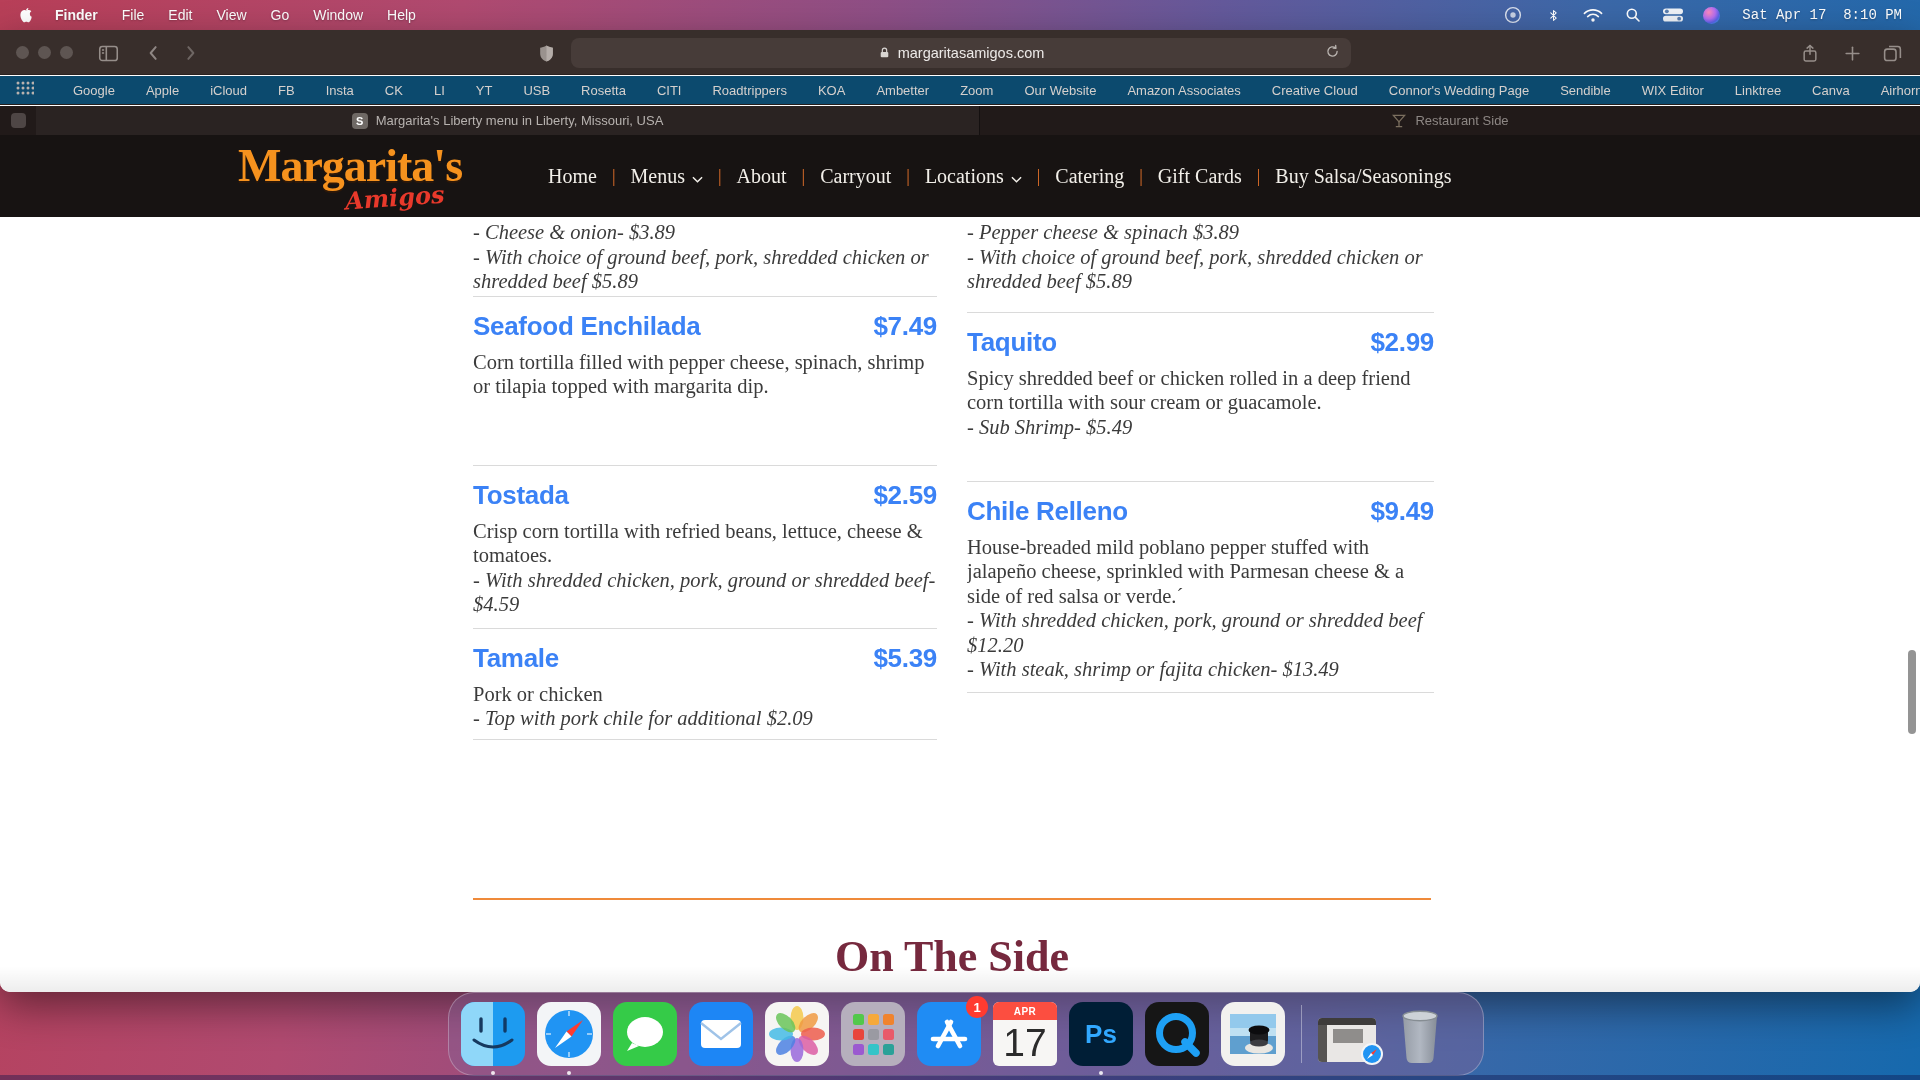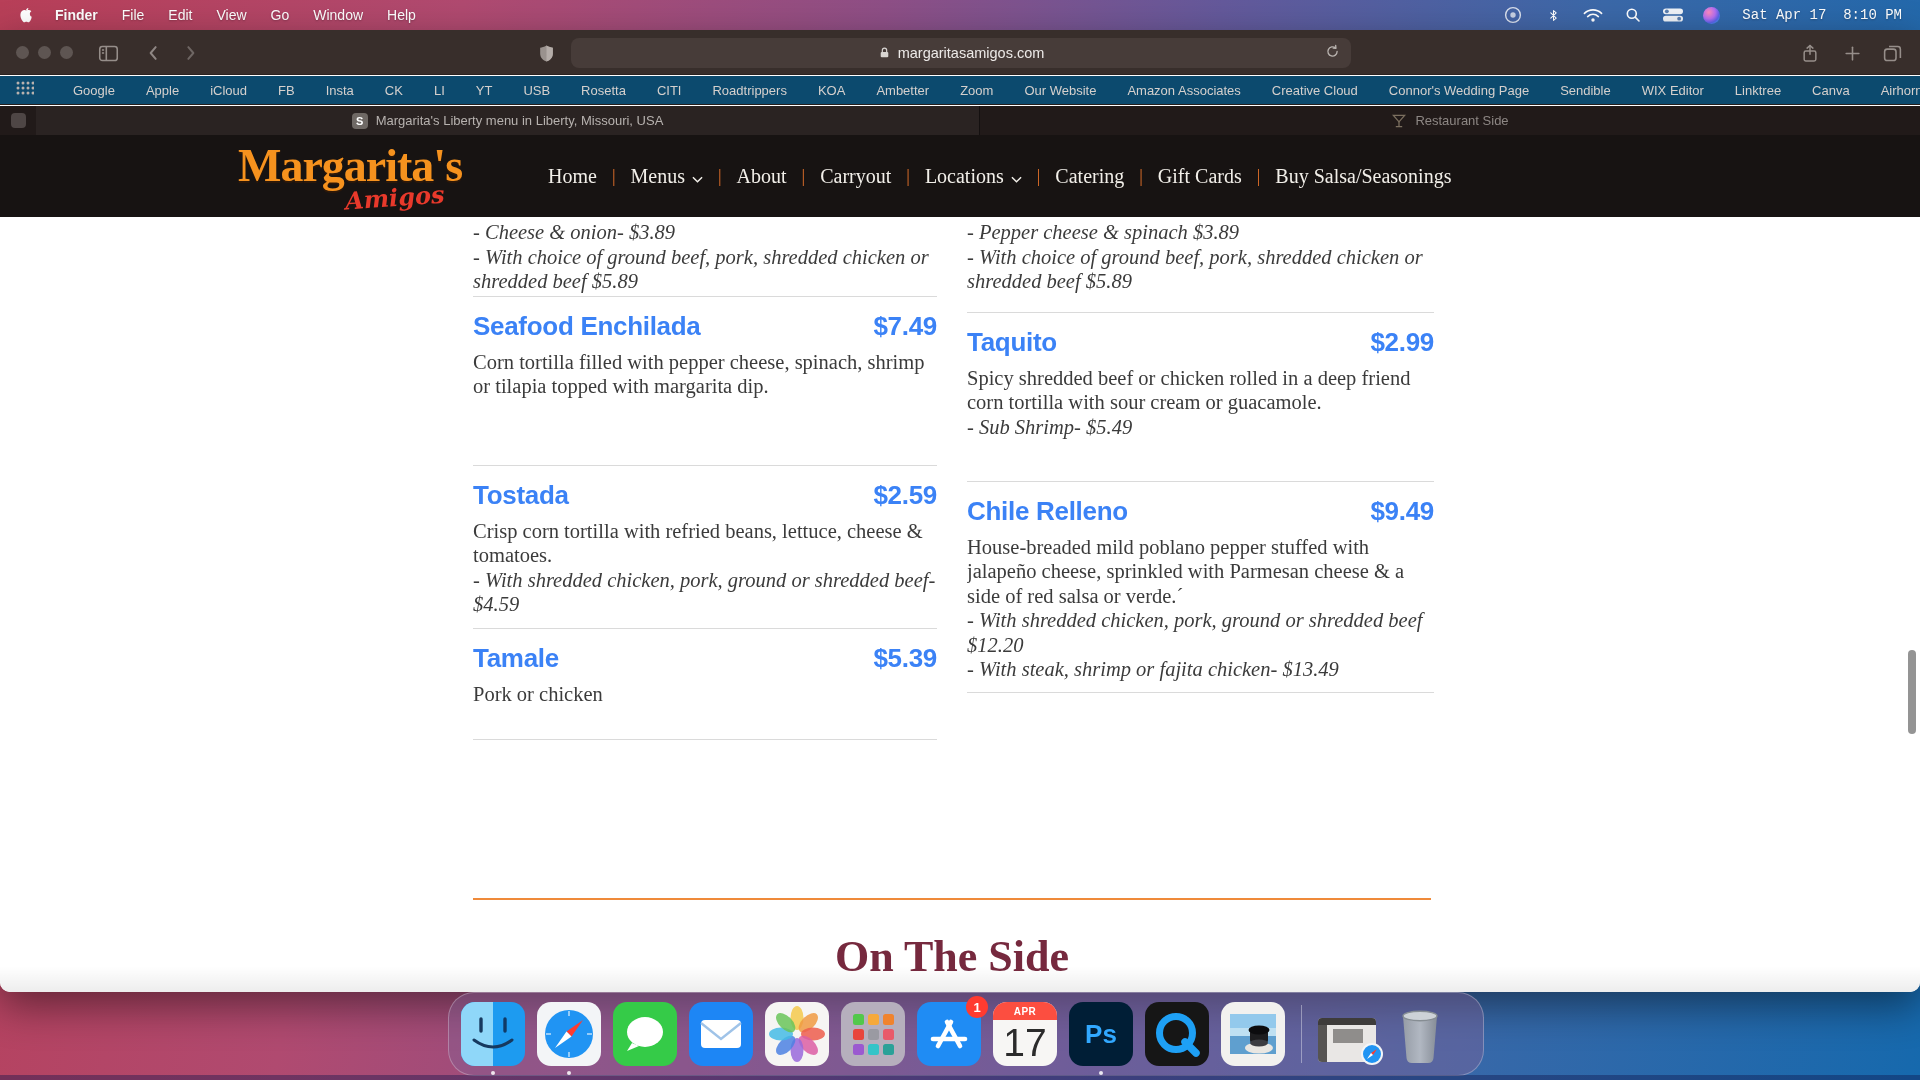--- a/index.html
+++ b/index.html
@@ -82,21 +82,21 @@
     display:flex; align-items:center; padding:0 12px; gap:12px; }
   .dk { position:relative; width:64px; height:64px; flex:0 0 auto; }
   .dk svg { width:64px; height:64px; display:block; }
   .gap-left { }
   .run-dot { position:absolute; left:50%; bottom:-9px; width:4px; height:4px; border-radius:50%;
     background:rgba(255,255,255,.85); transform:translateX(-50%); }
   .badge { position:absolute; top:-6px; right:-7px; min-width:22px; height:22px; border-radius:11px; background:#ff3b30;
     color:#fff; font-size:13px; font-weight:700; display:flex; align-items:center; justify-content:center; padding:0 5px; }
   .ps-ico { width:64px; height:64px; border-radius:14px; background:#001e36; display:flex; align-items:center; justify-content:center; }
   .ps-ico span { color:#31a8ff; font-weight:700; font-size:26px; }
-  .cal-ico { width:64px; height:64px; border-radius:14px; background:#f7f6f4; overflow:hidden; display:flex; flex-direction:column; }
+  .cal-ico { width:64px; height:64px; border-radius:6px; background:#f7f6f4; overflow:hidden; display:flex; flex-direction:column; }
   .cal-top { height:18px; background:#fc4e40; color:#fff; font-size:10px; font-weight:700; display:flex; align-items:center; justify-content:center; letter-spacing:.5px; }
   .cal-day { flex:1; display:flex; align-items:center; justify-content:center; color:#2b2b2b; font-size:39px; font-weight:400; }
   .dock-sep { width:1px; height:58px; background:rgba(255,255,255,.38); flex:0 0 auto; margin:0 4px; }
   .miniwin { position:relative; width:58px; height:44px; margin-top:12px; border-radius:4px; background:#cfcdcb; overflow:visible; flex:0 0 auto; }
   .miniwin .bar { position:absolute; top:0; left:0; right:0; height:7px; background:#3e3c3b; border-radius:4px 4px 0 0; }
   .miniwin .panel { position:absolute; top:7px; left:0; width:9px; bottom:0; background:#565452; border-radius:0 0 0 4px; }
   .miniwin .body { position:absolute; top:7px; left:9px; right:0; bottom:0; background:#e9e7e5; border-radius:0 0 4px 0; }
   .miniwin .thumb { position:absolute; top:11px; left:15px; width:30px; height:14px; background:#8f8d8b; }
   .miniwin .wbadge { position:absolute; right:-8px; bottom:-4px; width:24px; height:24px; }
   .trash-ico { margin-top:2px; }
@@ -339,20 +339,21 @@
             </div>
           <p class="desc">Crisp corn tortilla with refried beans, lettuce, cheese &amp; tomatoes.</p>
           <p class="note">- With shredded chicken, pork, ground or shredded beef- $4.59</p>
         </div>
         <div class="sec" style="height:111px;">
           <div class="item-head">
               <h3 class="item-name">Tamale</h3>
               <span class="price">$5.39</span>
             </div>
           <p class="desc">Pork or chicken</p>
+          <p class="note">- Top with pork chile for additional $2.09</p>
         </div>
       </div>
 
       <div class="col col-right">
         <div class="sec intro" style="height:96px;">
           <p class="note">- Pepper cheese &amp; spinach $3.89</p>
           <p class="note">- With choice of ground beef, pork, shredded chicken or shredded beef $5.89</p>
         </div>
         <div class="sec" style="height:169px;">
           <div class="item-head">

